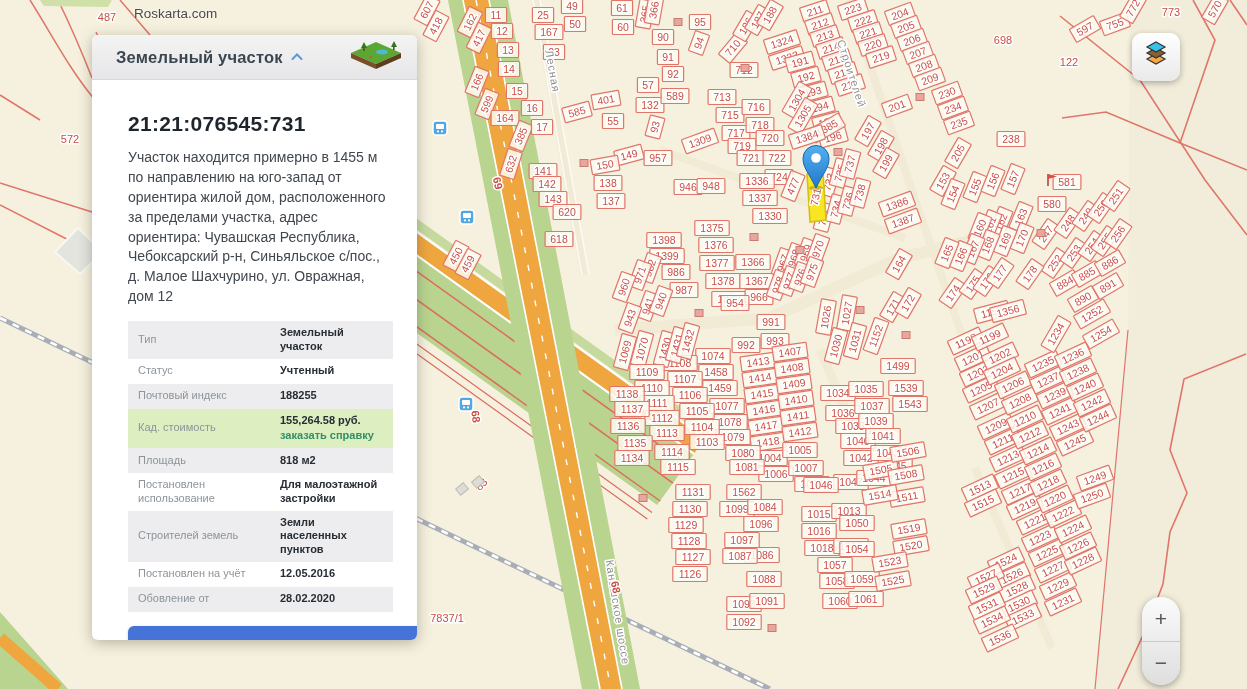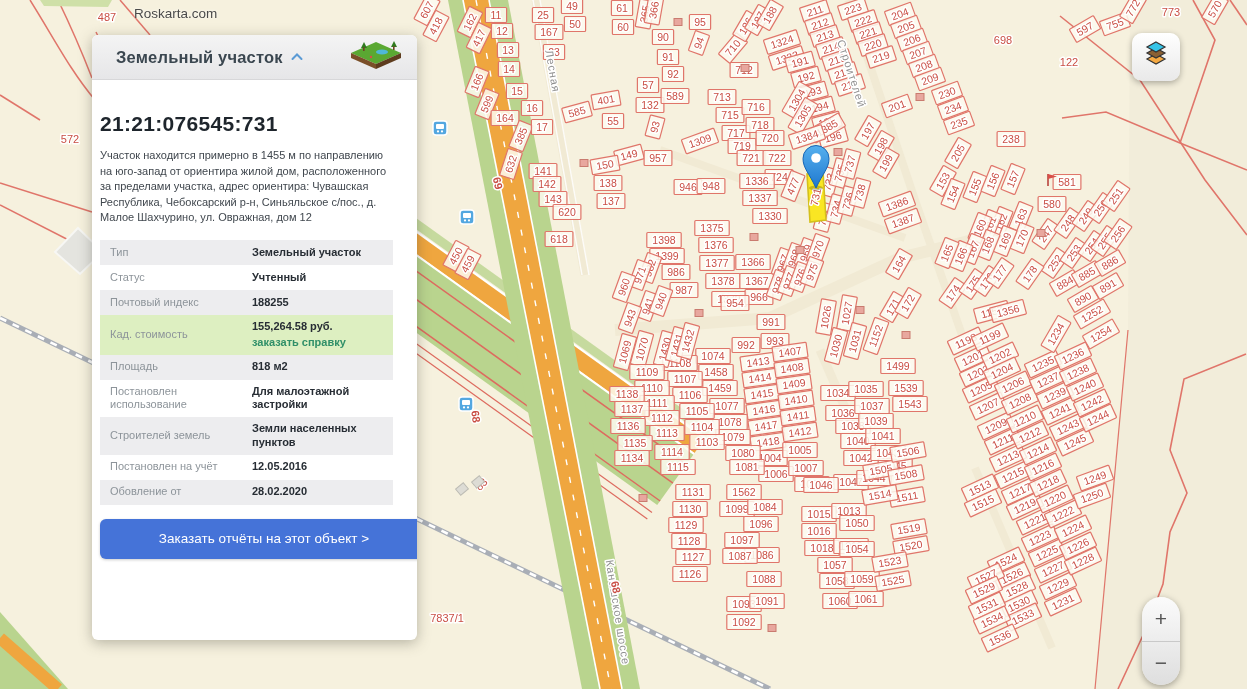--- a/index.html
+++ b/index.html
@@ -18,23 +18,23 @@
   #rk-watermark{position:absolute;left:98px;top:6px;font-size:13.5px;color:#4a4a4a;
         text-shadow:0 0 3px #fff;z-index:5;margin-left:36px;}
   
   #panel{position:absolute;left:92px;top:35px;width:325px;height:605px;background:#fff;
         border-radius:6px;box-shadow:0 3px 14px rgba(60,60,50,.35);z-index:10;overflow:hidden;}
   #panel-header{height:44px;background:linear-gradient(#f4f4f4,#e6e6e8);border-bottom:1px solid #d7d7d9;
         display:flex;align-items:center;padding:0 14px 0 24px;}
   #panel-title{font-size:16.5px;color:#3b4750;font-weight:600;letter-spacing:.2px;}
   #chev{margin-left:8px;display:inline-flex;}
   #panel-logo{margin-left:auto;}
-  #panel-body{padding:18px 24px 0 8px;}
+  #panel-body{padding:18px 24px 0 36px;}
   #parcel-id{font-size:21px;font-weight:bold;color:#1e252c;margin:14px 0 12px 0;letter-spacing:.3px;}
-  #parcel-desc{font-size:11px;color:#40474e;line-height:1.42;margin-bottom:14px;}
+  #parcel-desc{font-size:14px;color:#40474e;line-height:1.42;margin-bottom:14px;}
   #info-table{width:100%;font-size:11px;}
   .irow{display:grid;grid-template-columns:142px 1fr;padding:5px 10px;align-items:center;min-height:15px;}
   .irow.gray{background:#ededef;}
   .irow.white{background:#fff;}
   .irow.green{background:#ddefc1;}
   .ilabel{color:#8d949a;padding-right:6px;line-height:1.25;}
   .ivalue{color:#272d34;font-weight:600;line-height:1.25;}
   .ivalue a{display:block;color:#2f8f68;font-weight:600;margin-top:2px;cursor:pointer;}
   #order-btn{display:block;margin:14px auto 0 auto;width:328px;height:40px;background:#4573d8;
         color:#fff;font-size:13.5px;border:none;border-radius:6px;cursor:pointer;

